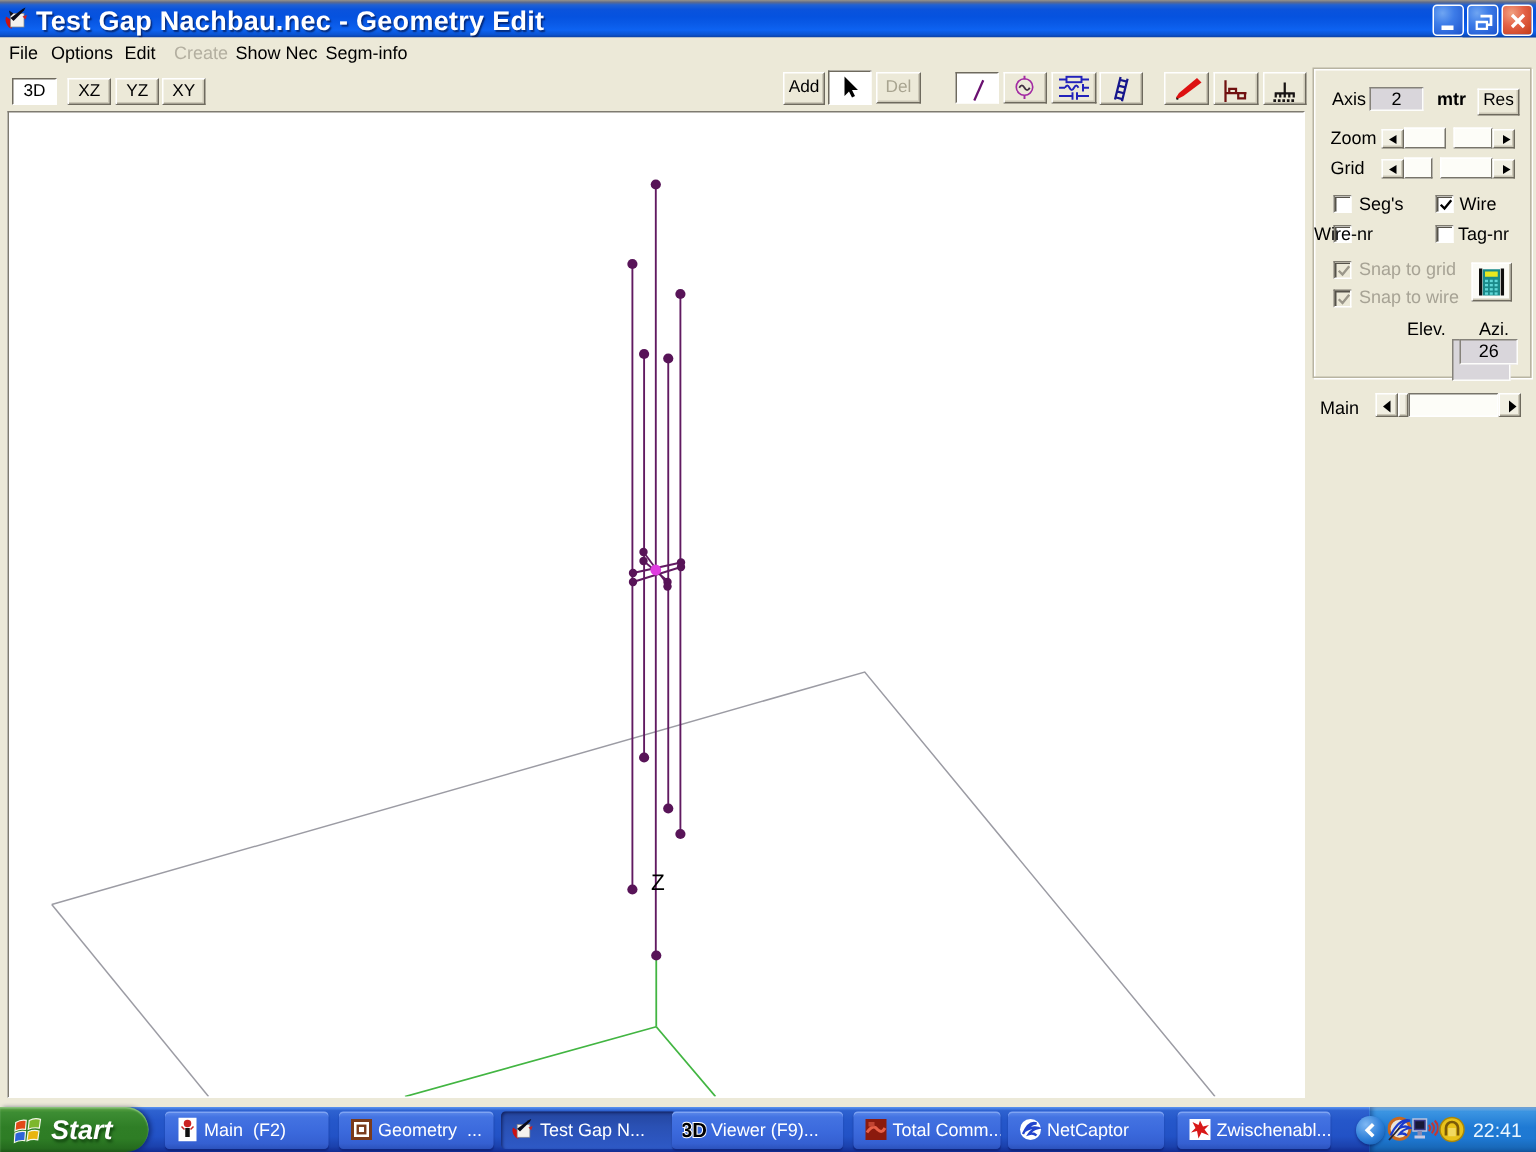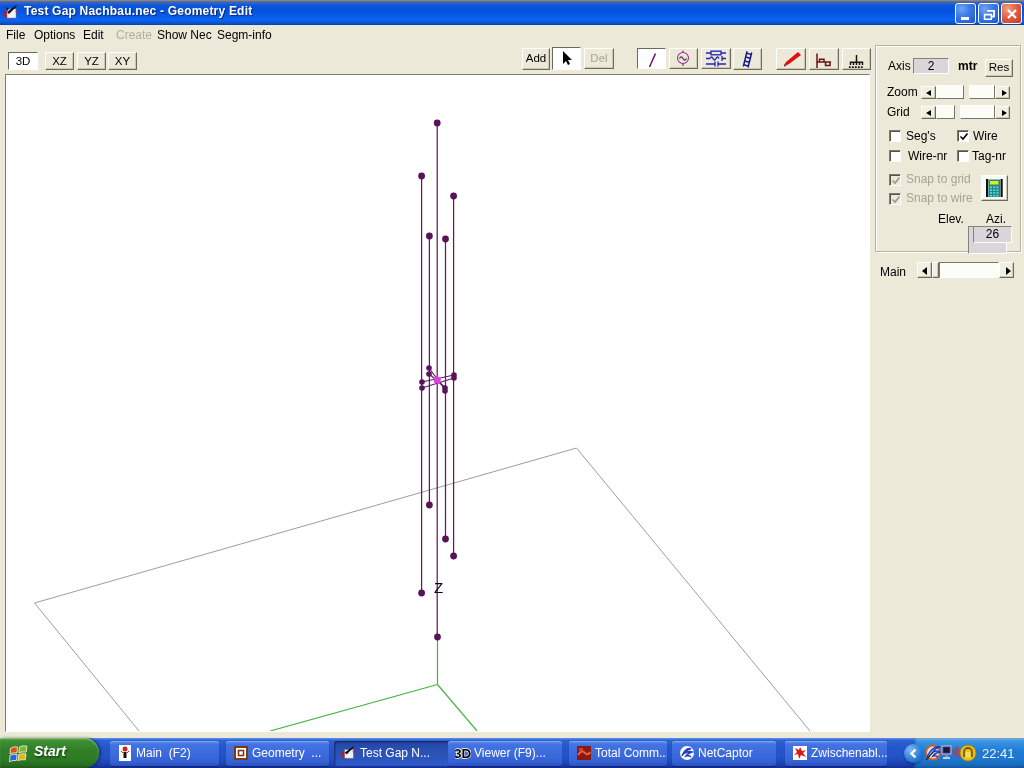--- a/index.html
+++ b/index.html
@@ -3,21 +3,21 @@
 <meta charset="utf-8">
 <style>
 * { margin:0; padding:0; box-sizing:border-box; }
 html,body { width:1024px; height:768px; overflow:hidden; }
 body { font-family:"Liberation Sans", sans-serif; background:#ECE9D8; position:relative; }
 .abs { position:absolute; }
 
 #titlebar { left:0; top:0; width:1024px; height:25px;
   background: linear-gradient(to bottom,#97948B 0%,#5E6B8C 6%,#2161d2 13%,#0A53DC 25%,#0552DF 45%,#0A5BE8 65%,#0D63F2 80%,#0B54D2 92%,#0A3E9F 100%);
 }
-#titletext { left:24px; top:4px; color:#fff; font-size:12px; font-weight:bold; letter-spacing:0.2px;
+#titletext { left:24px; top:4px; color:#fff; font-size:18px; font-weight:bold; letter-spacing:0.2px;
   text-shadow:1px 1px 1px rgba(0,0,30,0.55); white-space:nowrap; }
 .capbtn { top:3px; width:21px; height:21px; border-radius:3px; border:1px solid #fff;
   background: radial-gradient(circle at 30% 25%, #6FA5F2 0%, #3D7CE8 40%, #1D54CE 100%); }
 .capbtn svg { position:absolute; left:0; top:0; }
 #btnmin { left:955px; }
 #btnmax { left:978px; }
 #btnclose { left:1001px; background: radial-gradient(circle at 30% 25%, #F0A080 0%, #E36045 45%, #C33B18 100%); }
 
 #menubar { left:0; top:25px; width:975px; height:20px; background:#ECE9D8;padding-left:24px; }
 .menuitem { top:3px; font-size:12px; color:#000; white-space:nowrap; }
@@ -44,21 +44,21 @@
 
 .sbarrow { position:absolute; background:#F1EFE2; border:1px solid; border-color:#FFFFFF #6E6A5E #6E6A5E #FFFFFF; box-shadow: inset -1px -1px 0 #CDC9B8; }
 .sbwhite { position:absolute; background:#FDFDF8; border:1px solid; border-color:#FFFFFF #77746A #77746A #FFFFFF; }
 .tri { width:0; height:0; position:absolute; }
 
 #taskbar { left:0; top:738px; width:1024px; height:30px;
   background: linear-gradient(to bottom,#5A94F2 0%,#2E62D0 8%,#2557CA 30%,#2252C6 65%,#1B41AC 88%,#122C92 100%); }
 #startbtn { left:0; top:738px; width:99px; height:30px; border-radius:0 16px 16px 0;
   background: linear-gradient(to bottom,#5FA447 0%,#3D8D33 12%,#2F7E26 45%,#2E7D25 70%,#256B1E 92%,#1D5718 100%);
   box-shadow: inset 0 1px 1px #8CC47E, 2px 0 3px rgba(0,10,60,0.45); }
-#starttext { left:34px; top:743px; color:#fff; font-size:14px; font-weight:bold; font-style:italic;
+#starttext { left:34px; top:743px; color:#fff; font-size:18px; font-weight:bold; font-style:italic;
   text-shadow:1px 2px 2px rgba(0,40,0,0.6); }
 .tbtn { position:absolute; top:741px; height:25px; border-radius:3px; color:#fff; font-size:12px;
   background: linear-gradient(to bottom,#5F8BEC 0%,#4373E2 15%,#3B69DC 55%,#3560D2 85%,#2C52BC 100%);
   box-shadow: inset 0 1px 0 #7FA4F2, 0 1px 1px rgba(0,0,60,0.3); white-space:nowrap; overflow:hidden; }
 .tbtn.active { background: linear-gradient(to bottom,#24459E 0%,#2A51B4 40%,#2C55BE 70%,#2E59C6 100%);
   box-shadow: inset 1px 1px 2px rgba(0,0,40,0.5); }
 .tbtxt { position:absolute; left:26px; top:5px; }
 .tbico { position:absolute; left:7px; top:4px; width:16px; height:16px; }
 #tray { left:913px; top:738px; width:111px; height:30px;
   background: linear-gradient(to bottom,#8BC0EE 0%,#3C95E2 10%,#1F7AD4 45%,#1E78D2 70%,#1661AC 100%);
@@ -244,21 +244,21 @@
 
 <div class="cb" style="left:889px;top:130px"></div>
 <span class="lbl" style="left:906px;top:129px">Seg's</span>
 <div class="cb" style="left:957px;top:130px">
     <svg width="10" height="10">
       <path d="M1.5 4.5 L4 7 L8.5 1.5" stroke="#000" stroke-width="1.6" fill="none"></path>
     </svg>
   </div>
 <span class="lbl" style="left:973px;top:129px">Wire</span>
 <div class="cb" style="left:889px;top:150px"></div>
-<span class="lbl" style="left:908px;top:149px">Wire-nr</span>
+<span class="lbl" style="left:876px;top:149px">Wire-nr</span>
 <div class="cb" style="left:957px;top:150px"></div>
 <span class="lbl" style="left:972px;top:149px">Tag-nr</span>
 
 <div class="cb cbgray" style="left:889px;top:174px">
     <svg width="10" height="10">
       <path d="M1.5 4.5 L4 7 L8.5 1.5" stroke="#9B978A" stroke-width="1.6" fill="none"></path>
     </svg>
   </div>
 <span class="lblgray" style="left:906px;top:172px">Snap to grid</span>
 <div class="cb cbgray" style="left:889px;top:193px">

